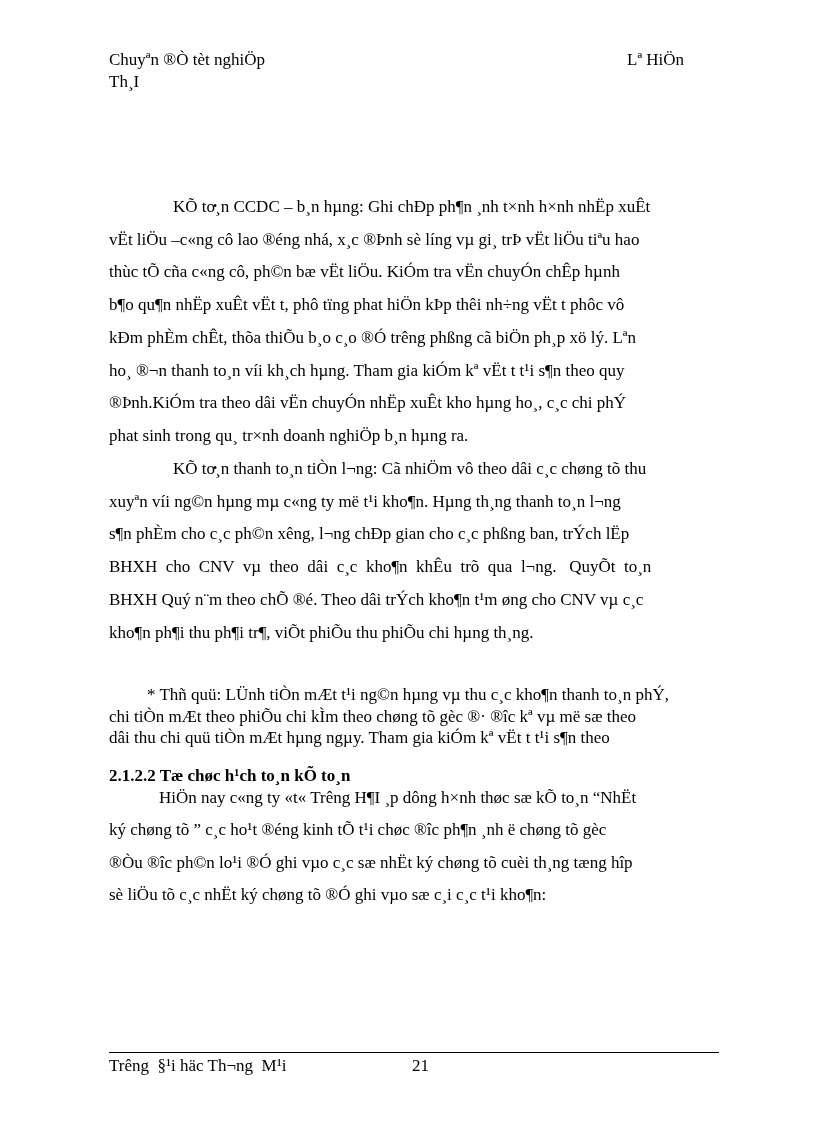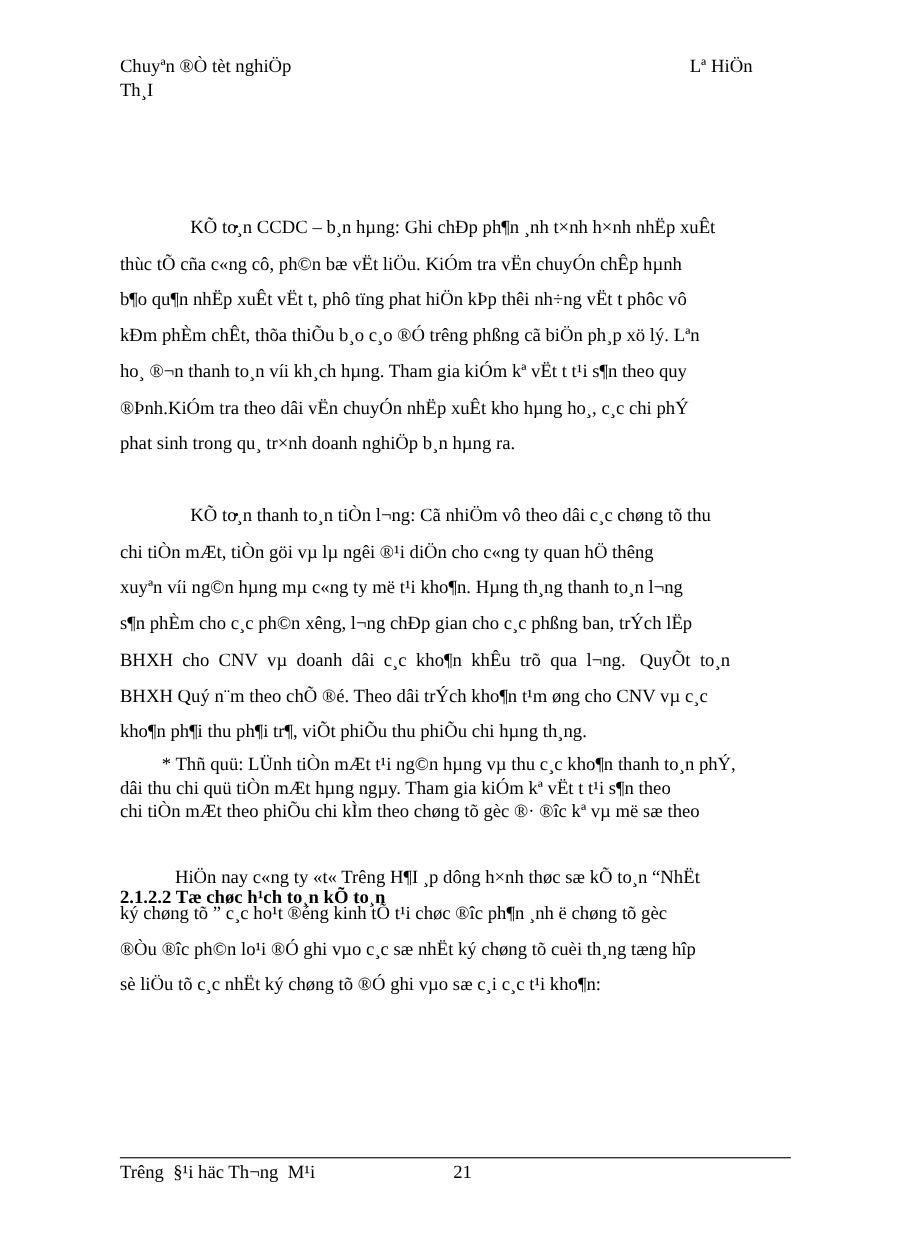--- a/index.html
+++ b/index.html
@@ -61,21 +61,20 @@
       vertical-align: 2px;
     }
     .heading {
       position: absolute;
       left: 109px;
       top: 765px;
       font-size: 17px;
       font-weight: bold;
       line-height: 22px;
       white-space: nowrap;
-      margin-top: 40px;
     }
     .footer-rule {
       position: absolute;
       left: 109px;
       top: 1052px;
       width: 610px;
       height: 0;
       border-top: 1px solid #000000;
     }
     .footer {
@@ -108,44 +107,44 @@
       <span class="line">Chuyªn ®Ò tèt nghiÖp</span>
       <span class="line">Th¸I</span>
     </div>
     <div class="header-right">Lª HiÖn</div>
   </div>
 
   <div class="body-block para-wide" style="top:190px;">
     <div style="text-indent:52px; text-align:justify;">
       <span class="bullet">•</span><span>KÕ to¸n CCDC – b¸n hµng: Ghi chÐp ph¶n ¸nh t×nh h×nh nhËp xuÊt</span>
     </div>
+    <div class="line">vËt liÖu –c«ng cô lao ®éng nhá, x¸c ®Þnh sè líng  vµ gi¸ trÞ vËt liÖu tiªu hao</div>
     <div class="line">thùc tÕ cña c«ng cô, ph©n bæ vËt liÖu. KiÓm tra vËn chuyÓn chÊp hµnh</div>
     <div class="line">b¶o qu¶n nhËp xuÊt vËt t,  phô tïng phat hiÖn kÞp thêi nh÷ng vËt t  phôc vô</div>
     <div class="line">kÐm phÈm chÊt, thõa thiÕu b¸o c¸o ®Ó trêng  phßng cã biÖn ph¸p xö lý. Lªn</div>
     <div class="line">ho¸ ®¬n thanh to¸n víi kh¸ch hµng. Tham gia kiÓm kª vËt t  t¹i s¶n theo quy</div>
     <div class="line">®Þnh.KiÓm tra theo dâi vËn chuyÓn nhËp xuÊt kho hµng ho¸, c¸c chi phÝ</div>
     <div class="line">phat sinh trong qu¸ tr×nh doanh nghiÖp b¸n hµng ra.</div>
   </div>
 
   <div class="body-block para-wide" style="top:452px;">
     <div style="text-indent:52px;">
       <span class="bullet">•</span><span>KÕ to¸n thanh to¸n tiÒn l¬ng:  Cã nhiÖm vô theo dâi c¸c chøng tõ thu</span>
     </div>
-    <div class="line">chi tiÒn mÆt, tiÒn göi vµ lµ ngêi  ®¹i diÖn cho c«ng ty quan hÖ thêng</div>
     <div class="line">xuyªn víi ng©n hµng mµ c«ng ty më t¹i kho¶n. Hµng th¸ng thanh to¸n l¬ng</div>
     <div class="line">s¶n phÈm cho c¸c ph©n xêng,  l¬ng  chÐp gian  cho c¸c phßng ban, trÝch lËp</div>
-    <div class="line" style="white-space:pre;">BHXH  cho  CNV  vµ  doanh  dâi  c¸c  kho¶n  khÊu  trõ  qua  l¬ng.   QuyÕt  to¸n</div>
+    <div class="line" style="white-space:pre;">BHXH  cho  CNV  vµ  theo  dâi  c¸c  kho¶n  khÊu  trõ  qua  l¬ng.   QuyÕt  to¸n</div>
     <div class="line">BHXH Quý n¨m theo chÕ ®é. Theo dâi trÝch kho¶n t¹m øng cho CNV vµ c¸c</div>
     <div class="line">kho¶n ph¶i thu ph¶i tr¶, viÕt phiÕu thu phiÕu chi hµng th¸ng.</div>
   </div>
 
   <div class="body-block para-tight" style="top:684px;">
     <div class="line" style="padding-left:6px;margin-left:32px;">* Thñ quü: LÜnh tiÒn mÆt t¹i ng©n hµng vµ thu c¸c kho¶n thanh to¸n phÝ,</div>
+    <div class="line">chi tiÒn mÆt theo phiÕu chi kÌm theo chøng tõ gèc ®· ®îc  kª vµ më sæ theo</div>
     <div class="line">dâi thu chi quü tiÒn mÆt hµng ngµy. Tham gia  kiÓm kª vËt t  t¹i s¶n theo</div>
-    <div class="line">chi tiÒn mÆt theo phiÕu chi kÌm theo chøng tõ gèc ®· ®îc  kª vµ më sæ theo</div>
   </div>
 
   <div class="heading">2.1.2.2 Tæ chøc h¹ch to¸n kÕ to¸n</div>
 
   <div class="body-block" style="top:787px; line-height:32.7px;">
     <div class="line" style="padding-left:50px; line-height:22px; margin-bottom:5px;">HiÖn nay c«ng ty «t«  Trêng  H¶I  ¸p dông h×nh thøc sæ kÕ to¸n “NhËt</div>
     <div class="line">ký chøng tõ ” c¸c ho¹t ®éng kinh  tÕ t¹i chøc ®îc  ph¶n ¸nh ë chøng tõ gèc</div>
     <div class="line">®Òu ®îc  ph©n lo¹i ®Ó ghi  vµo c¸c sæ nhËt ký chøng tõ cuèi th¸ng tæng hîp</div>
     <div class="line">sè liÖu tõ c¸c nhËt ký chøng tõ ®Ó ghi vµo sæ c¸i c¸c t¹i kho¶n:</div>
   </div>

